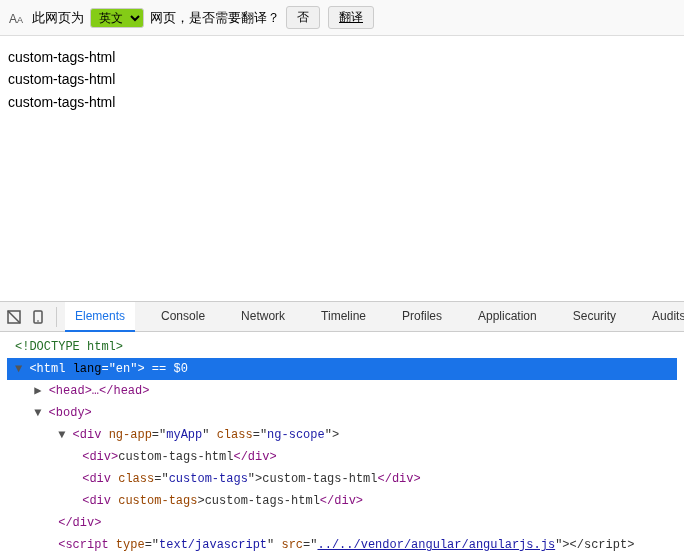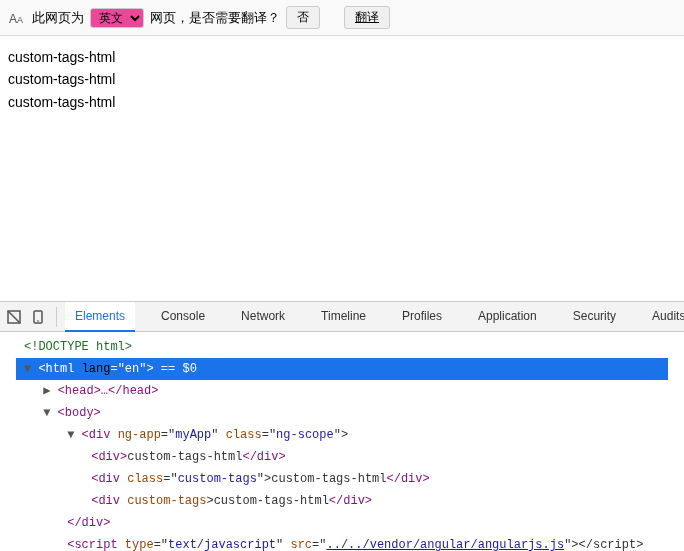--- a/index.html
+++ b/index.html
@@ -20,32 +20,32 @@
       color: #555;
       display: flex;
       align-items: center;
       gap: 2px;
     }
     .translate-bar .lang-select {
       border: 1px solid #ccc;
       border-radius: 3px;
       padding: 1px 4px;
       font-size: 12px;
-      background: #ec4899;
+      background: #84cc16;
       cursor: pointer;
     }
     .translate-bar .btn-no, .translate-bar .btn-yes {
       border: 1px solid #ccc;
       border-radius: 3px;
       padding: 2px 10px;
       font-size: 12px;
       background: #f0f0f0;
       cursor: pointer;
     }
-    .translate-bar .btn-yes { margin-left: 18px; text-decoration: underline; }
+    .translate-bar .btn-yes { margin-left: 2px; text-decoration: underline; }
 
     
     .page-content {
       padding: 10px 8px;
       flex: 1;
       height: 220px;
       overflow-y: auto;
     }
     .page-content .content-line {
       font-size: 14px;
@@ -116,21 +116,21 @@
       background: #fff;
     }
 
     
     .devtools-content {
       flex: 1;
       overflow-y: auto;
       background: #fff;
       font-family: 'Courier New', monospace;
       font-size: 12px;
-      padding: 4px 16px;
+      padding: 4px 7px;
     }
 
     .dom-line {
       padding: 2px 8px;
       white-space: nowrap;
       line-height: 1.5;
       cursor: default;
     }
     .dom-line.selected {
       background: #1a73e8;

